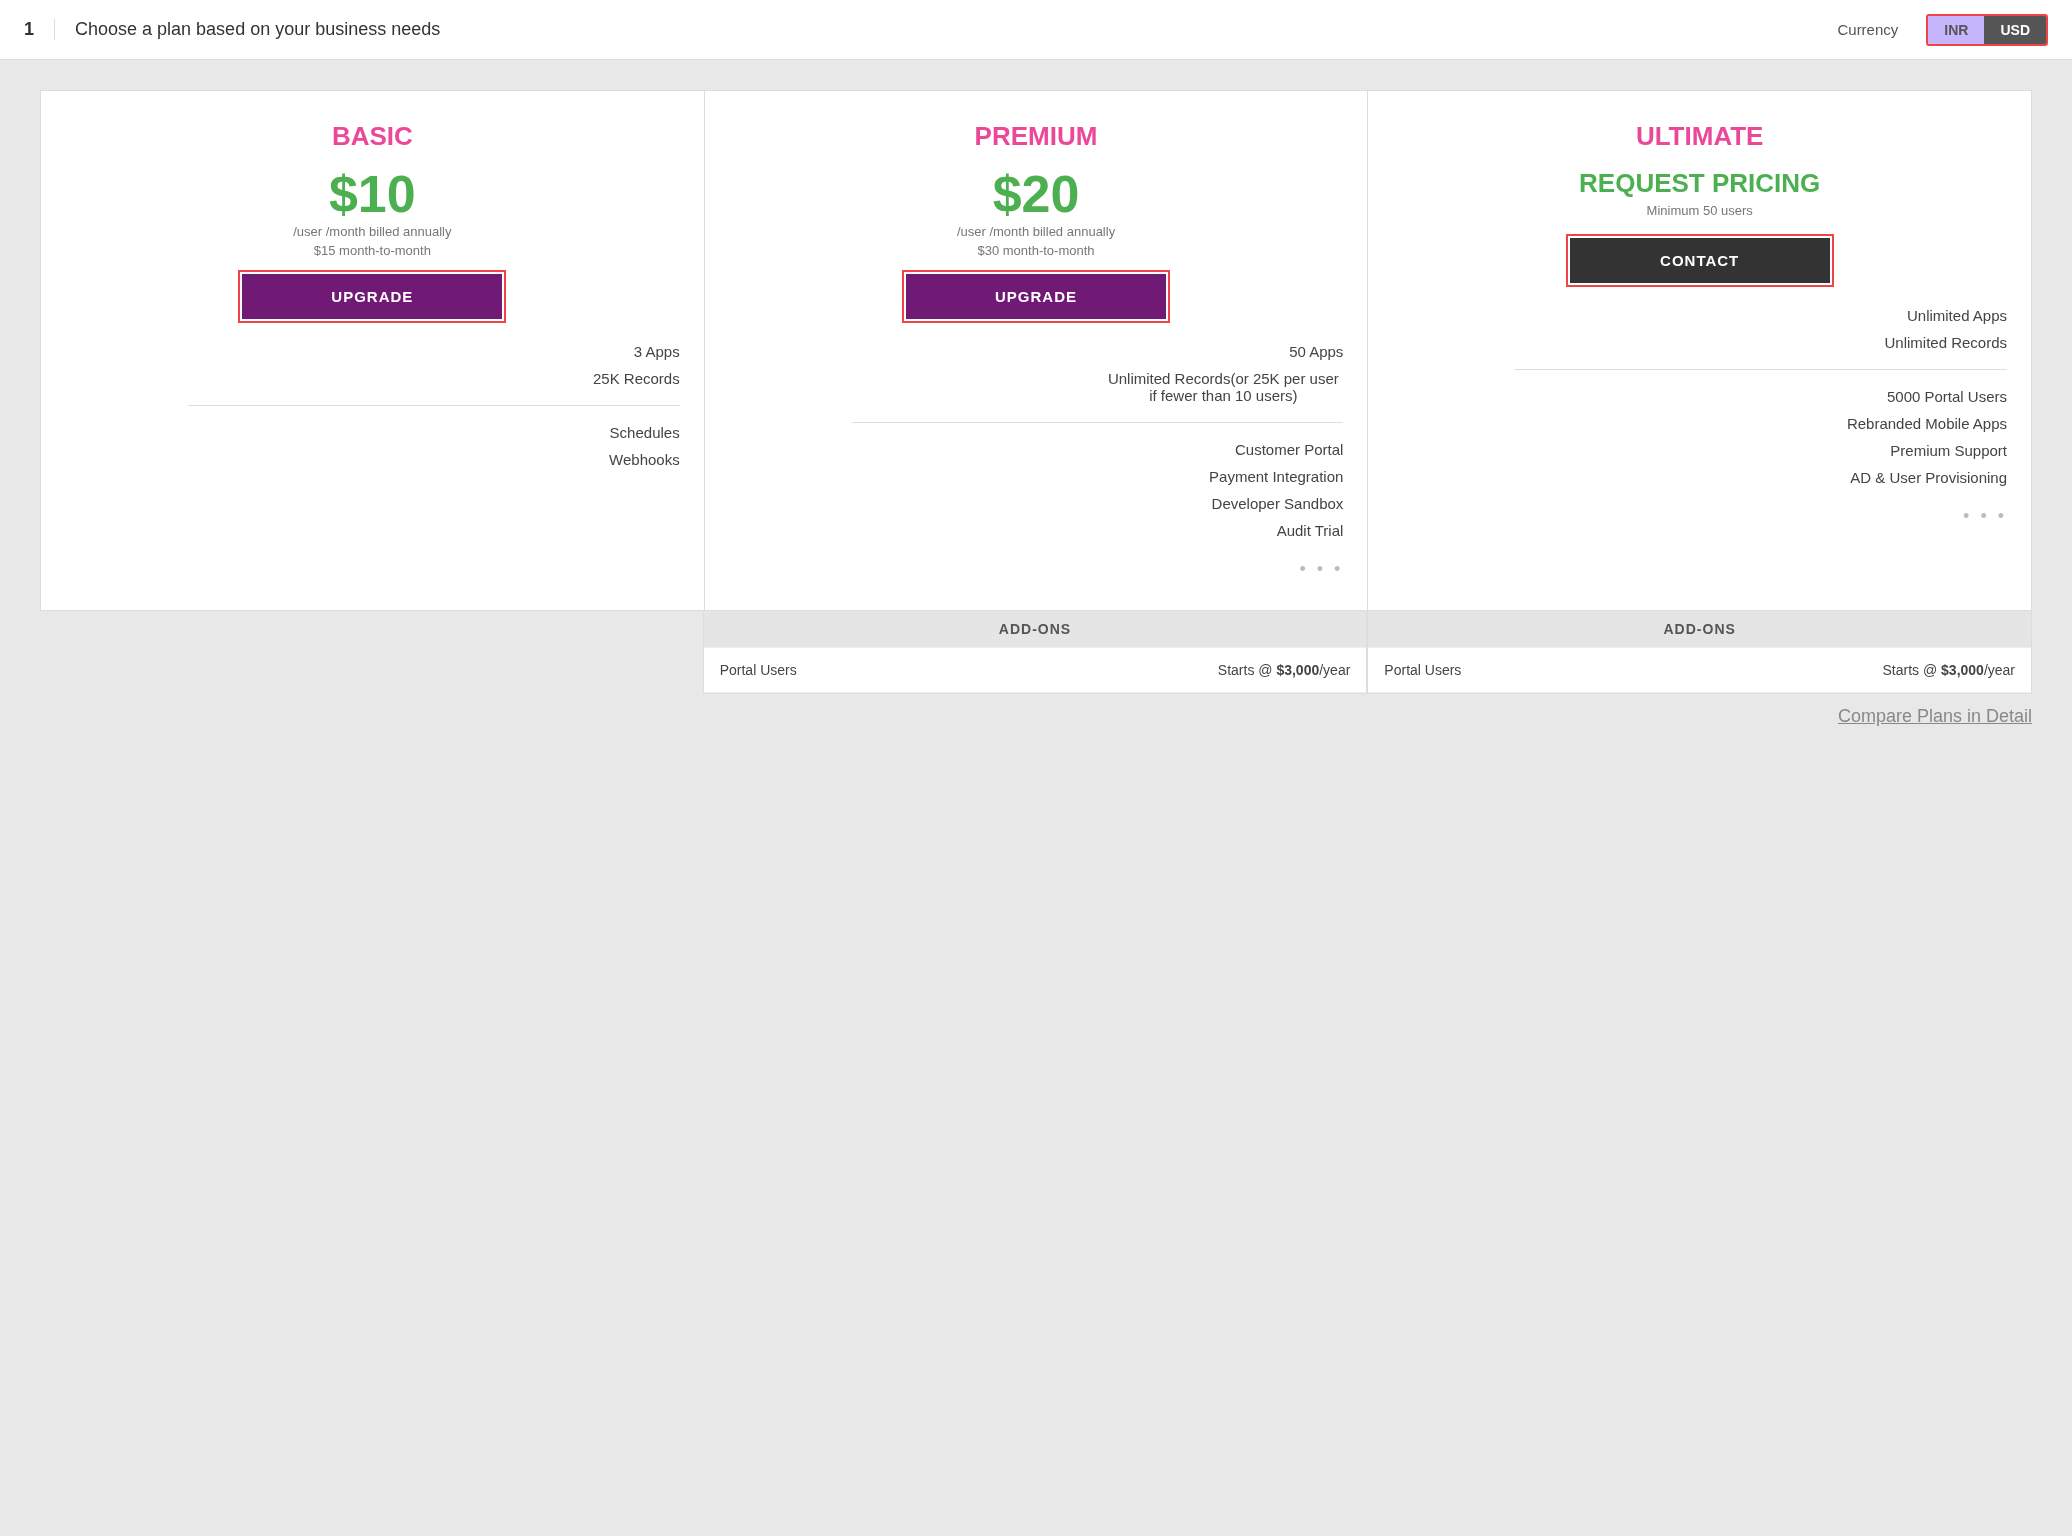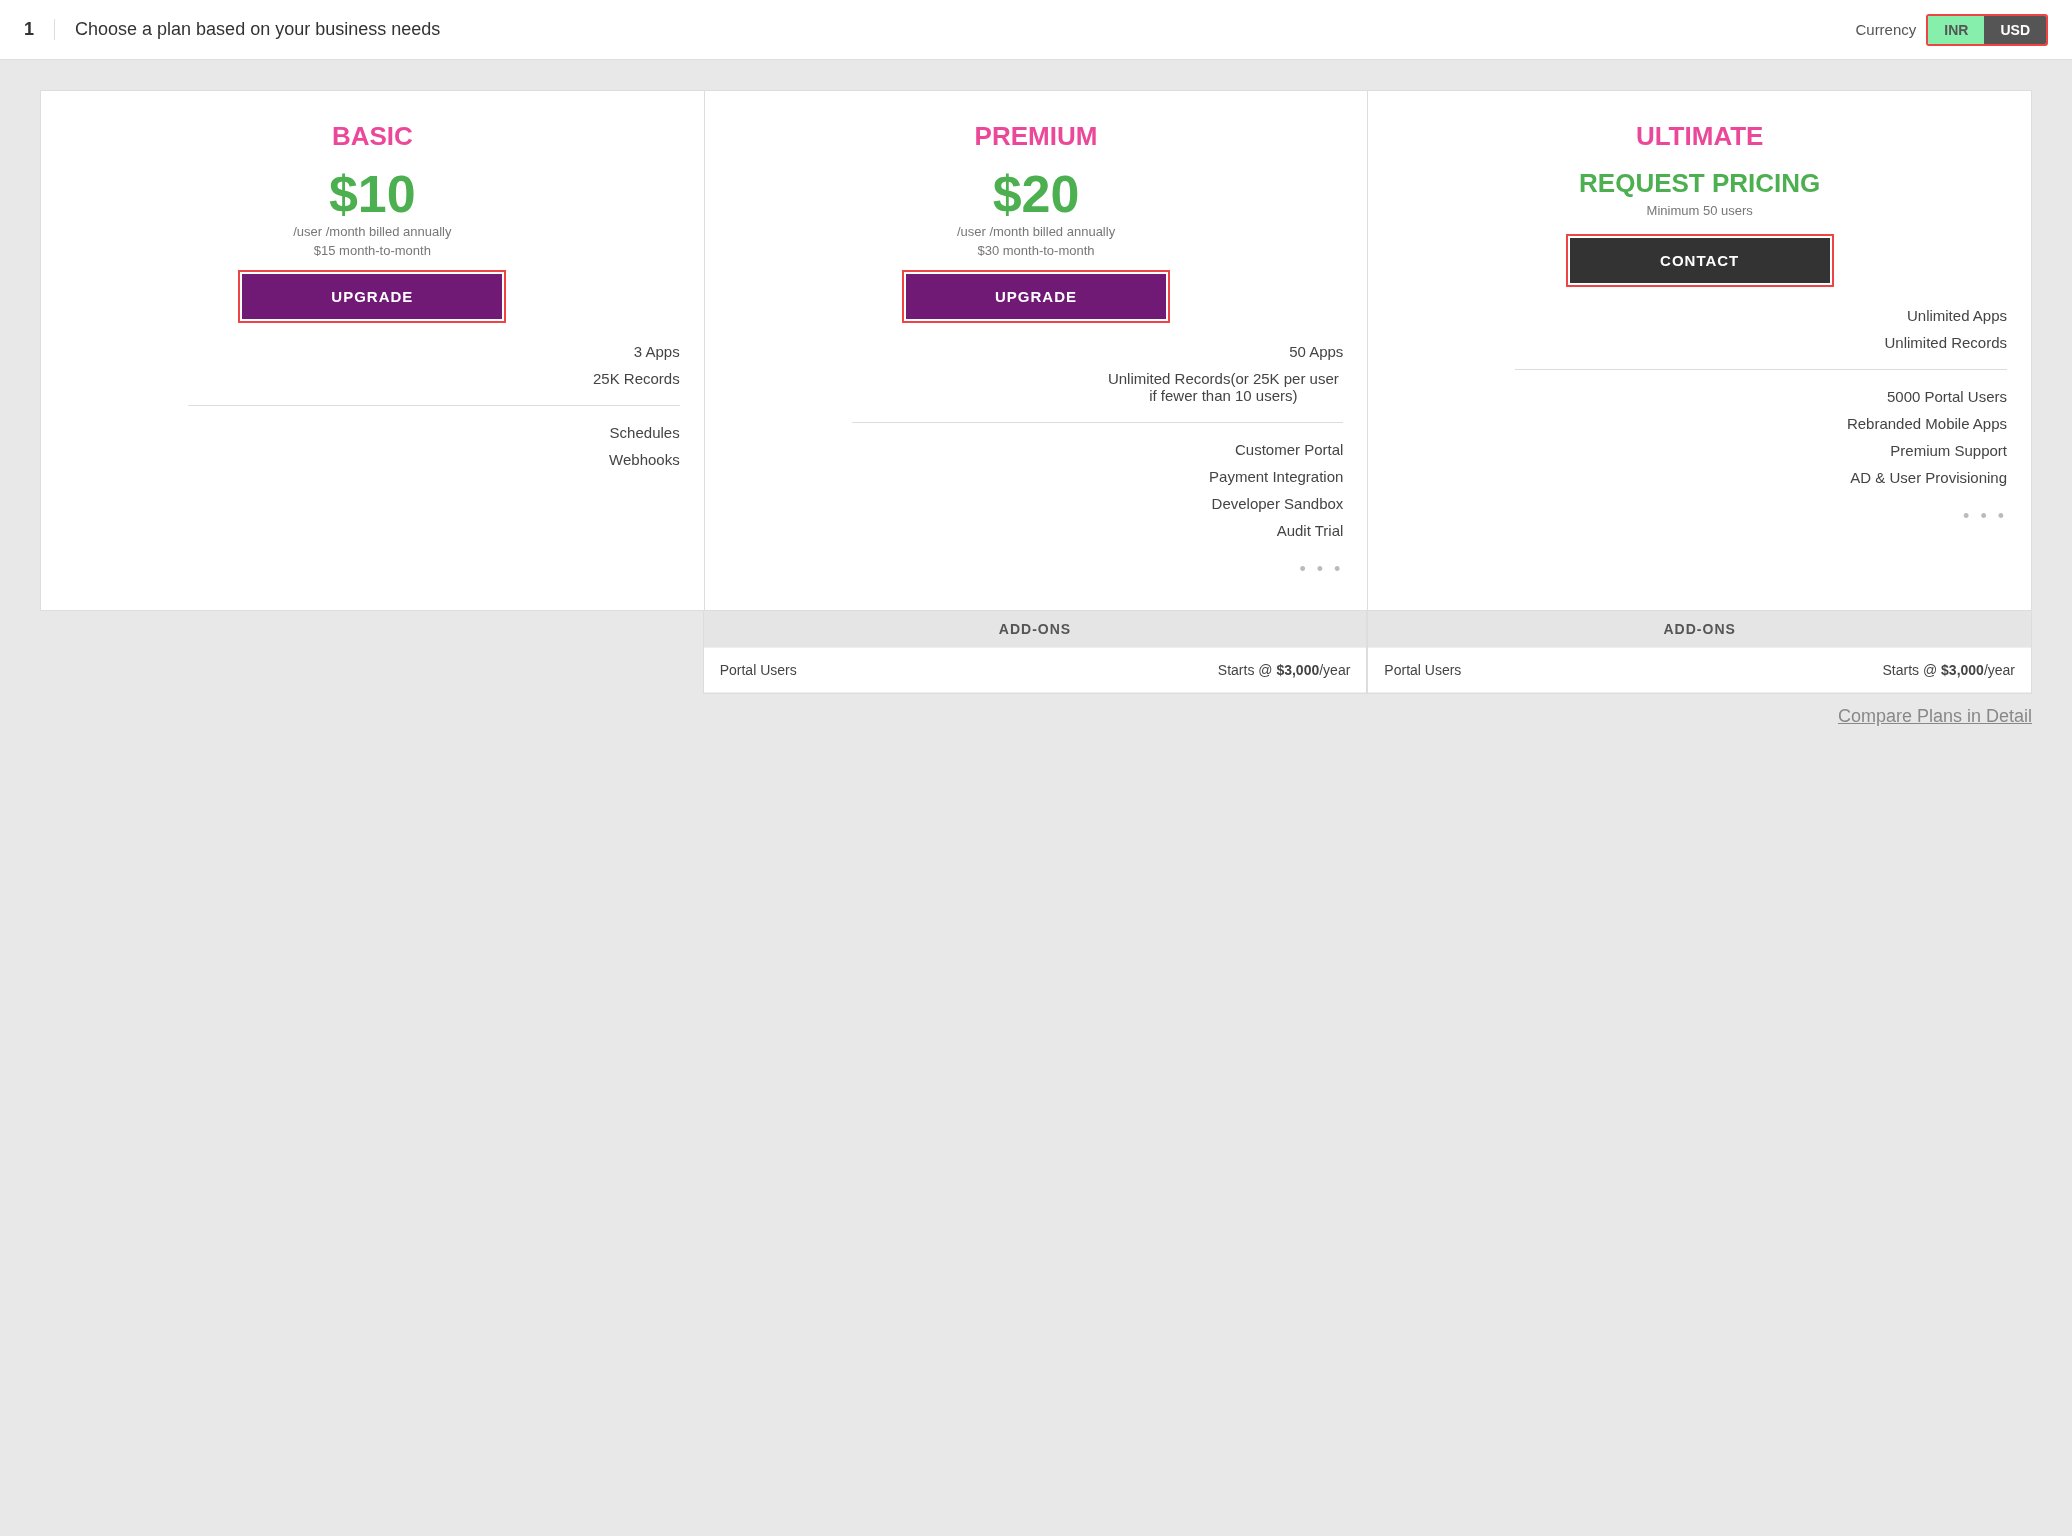--- a/index.html
+++ b/index.html
@@ -25,38 +25,38 @@
       padding-right: 20px;
     }
     .top-bar-title {
       font-size: 18px;
       color: #333;
       flex: 1;
     }
     .currency-section {
       display: flex;
       align-items: center;
-      gap: 10px;
+      gap: 28px;
     }
     .currency-label {
       font-size: 15px;
       color: #555;
     }
     .currency-toggle {
       display: flex;
       border: 2px solid #e44;
       border-radius: 3px;
       overflow: hidden;
     }
     .currency-btn {
       padding: 6px 16px;
       font-size: 14px;
       font-weight: bold;
       cursor: pointer;
-      background: #86efac;
+      background: #c4b5fd;
       color: #555;
       border: none;
       outline: none;
     }
     .currency-btn.active {
       background: #555;
       color: #fff;
     }
     .main-content {
       padding: 30px 40px;

